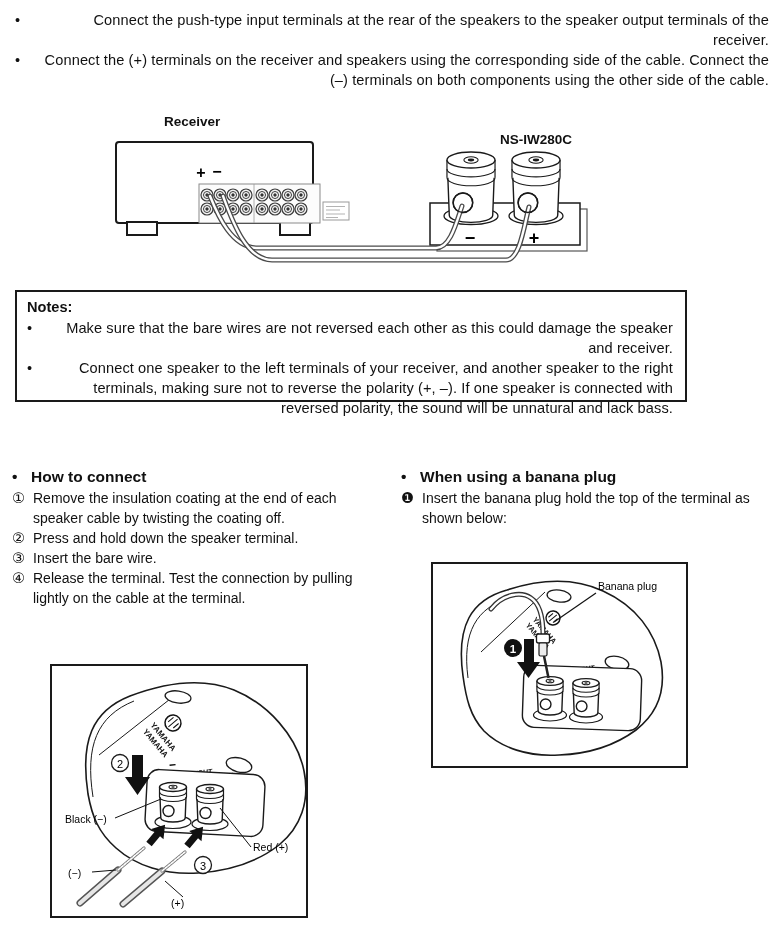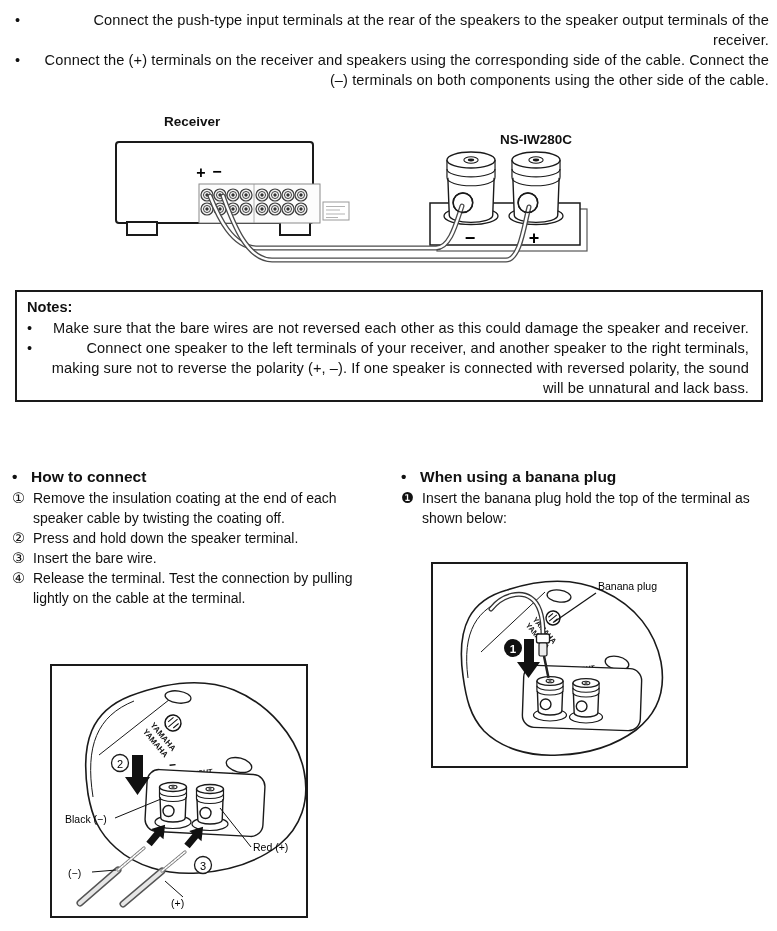--- a/index.html
+++ b/index.html
@@ -110,21 +110,21 @@
     <path d="M210,88 C218,108 232,140 258,140 L436,140 C450,140 456,116 462,98" stroke="#fff" stroke-width="2.4"></path>
     <path d="M223,88 C232,112 246,152 272,152 L506,152 C520,152 524,118 529,99" stroke="#4a4a4a" stroke-width="5"></path>
     <path d="M223,88 C232,112 246,152 272,152 L506,152 C520,152 524,118 529,99" stroke="#fff" stroke-width="2.4"></path>
   </g>
   <circle cx="462.8" cy="94.7" r="9.8" fill="none" stroke="#1a1a1a" stroke-width="1.3"></circle>
   <circle cx="527.8" cy="94.7" r="9.8" fill="none" stroke="#1a1a1a" stroke-width="1.3"></circle>
   <text x="470" y="136" font-size="18" font-weight="bold" text-anchor="middle">−</text>
   <text x="534" y="136" font-size="18" font-weight="bold" text-anchor="middle">+</text>
 </svg>
 
-<div id="notes-box" class="abs" style="left:15px;top:290px;width:748px;height:112px;">
+<div id="notes-box" class="abs" style="left:15px;top:290px;width:672px;height:112px;">
   <div class="title">Notes:</div>
   <div class="brow">
     <span class="bdot">•</span>
     <span class="btxt">Make sure that the bare wires are not reversed each other as this could damage the speaker and receiver.</span>
   </div>
   <div class="brow">
     <span class="bdot">•</span>
     <span class="btxt">Connect one speaker to the left terminals of your receiver, and another speaker to the right terminals, making sure not to reverse the polarity (+, –). If one speaker is connected with reversed polarity, the sound will be unnatural and lack bass.</span>
   </div>
 </div>

